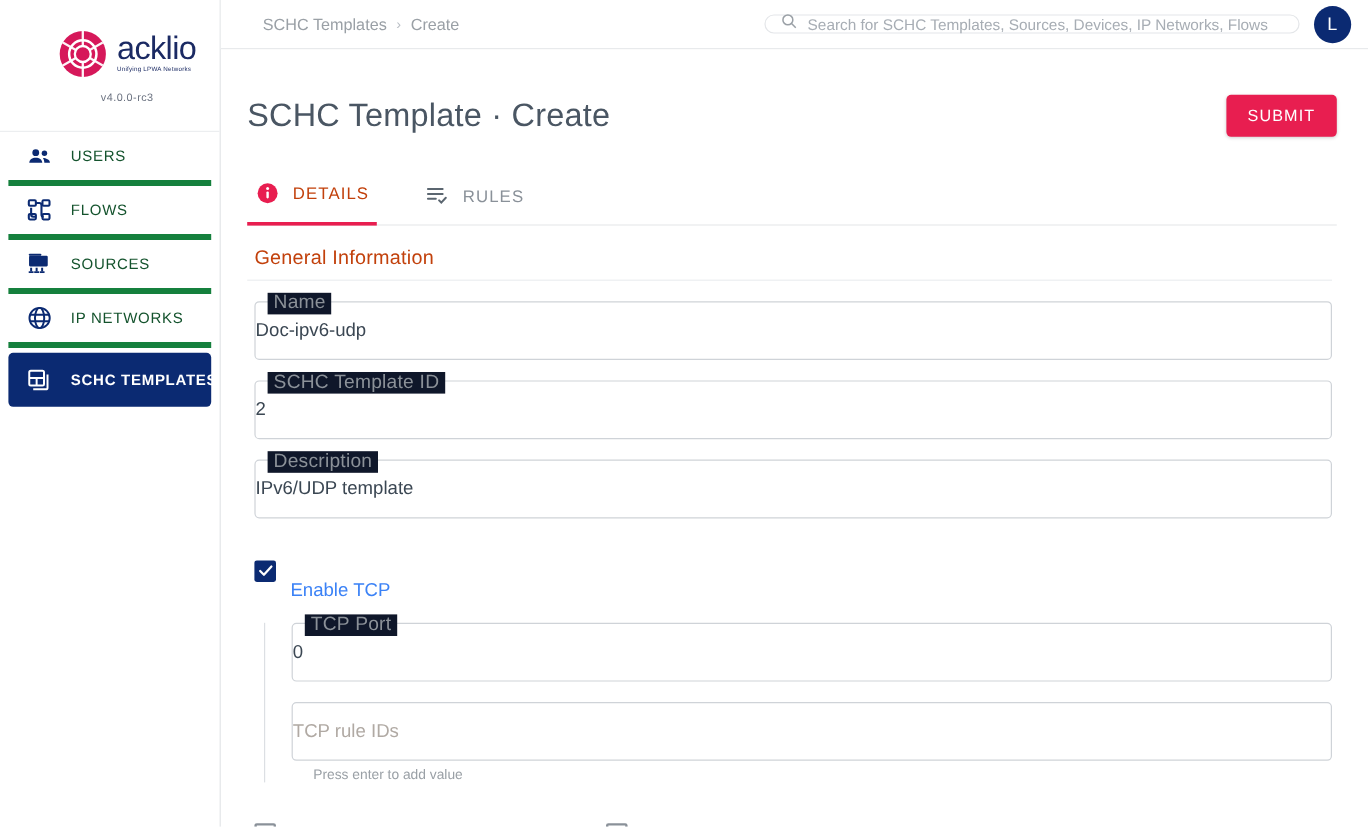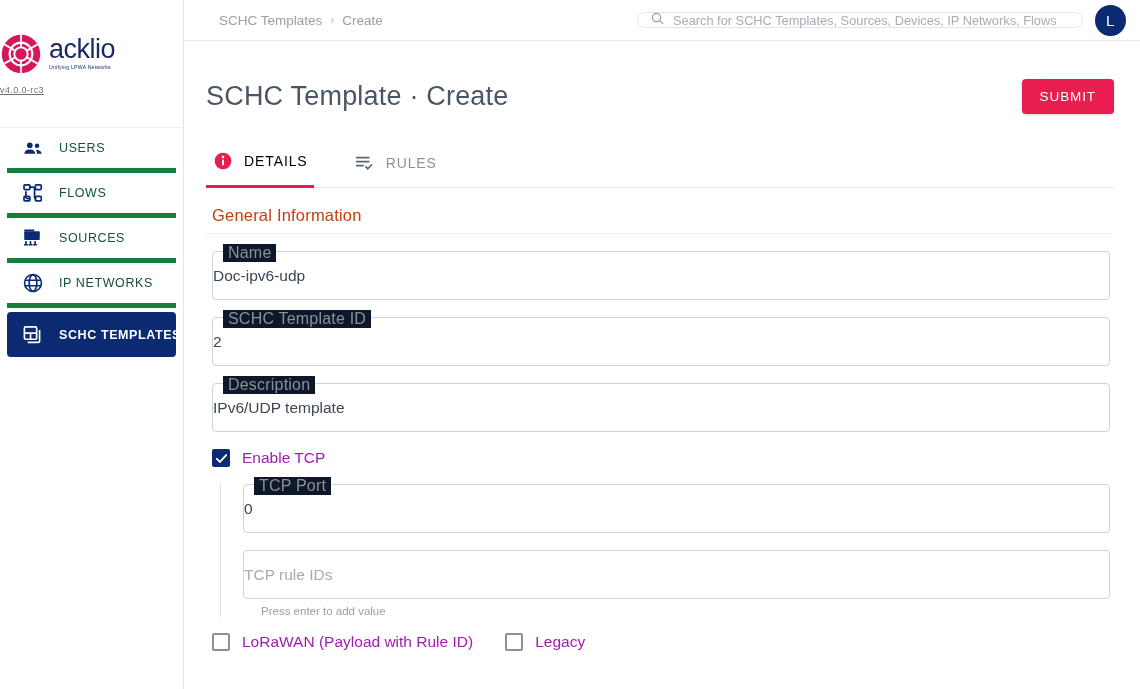--- a/index.html
+++ b/index.html
@@ -15,38 +15,39 @@
 
   
   .sidebar {
     width: 184px; height: 689px;
     background: #ffffff;
     border-right: 1px solid #e3e5e8;
     flex: 0 0 184px;
     display: flex; flex-direction: column;
   }
   .brand {
-    height: 128px;
+    height: 110px;
     display: flex; flex-direction: column;
-    align-items: flex-start; justify-content: center;
+    align-items: center; justify-content: center;
     border-bottom: 1px solid #eceef0;
+    padding-left: 29px;
   }
   .brand-row { display: flex; align-items: center; gap: 7px; }
   .logo-mark { width: 42px; height: 42px; flex: 0 0 42px; }
   .brand-text { display: flex; flex-direction: column; line-height: 1; }
   .brand-name {
     font-size: 27px; color: #1b2a63; letter-spacing: -0.5px;
     font-weight: 400;
   }
   .brand-tag {
     font-size: 5.2px; color: #1b2a63; letter-spacing: 0.2px;
     margin-top: 2px; text-align: left;
   }
   .brand-version {
-    margin-top: 10px; font-size: 9px; color: #6b7280; letter-spacing: 0.4px; text-decoration: underline;
+    margin-top: 10px; font-size: 9px; color: #6b7280; letter-spacing: 0.4px;
   }
   .nav { padding: 0; }
   .nav-item {
     display: flex; align-items: center; gap: 14px;
     height: 45px; padding: 0 14px;
     margin: 0 7px;
     color: #14532d;
     border-bottom: 5px solid #15803d;
     cursor: pointer;
   }
@@ -103,21 +104,21 @@
     box-shadow: 0 1px 3px rgba(0,0,0,0.18);
   }
 
   .tabs { display: flex; gap: 34px; margin-top: 20px; position: relative; }
   .tab {
     display: flex; align-items: center; gap: 10px;
     padding: 0 6px 13px 6px;
     font-size: 14px; letter-spacing: 0.9px;
     color: #8a9199; cursor: pointer;
   }
-  .tab.active { color: #000000; border-bottom: 3px solid #e81e50; justify-content: space-between; }
+  .tab.active { color: #c2410c; border-bottom: 3px solid #e81e50; justify-content: space-between; }
   .tab-ico { width: 22px; height: 22px; display: flex; align-items: center; justify-content: center; }
   .tabs-rule { height: 1px; background: #e8eaec; margin-top: -1px; }
 
   .section-title {
     font-size: 16.5px; color: #c2410c; font-weight: 400;
     letter-spacing: 0.2px;
     padding: 18px 0 8px 6px;
     border-bottom: 1px solid #eceef0;
     margin-right: 4px;
   }
@@ -134,21 +135,21 @@
   .field .box .val { font-size: 15.5px; color: #3b4753; }
   .field .box .val.placeholder { color: #b0a9a3; }
   .field .lbl {
     position: absolute; top: -7px; left: 11px;
     background: #0f172a; padding: 0 5px;
     font-size: 16px; color: #8b9198; letter-spacing: 0.2px;
   }
   .helper { font-size: 11.5px; color: #9aa0a6; margin: 6px 0 0 18px; }
 
   .checkrow { display: flex; align-items: center; gap: 12px; margin: 17px 0 0 6px; }
-  .checkrow .cb-label { font-size: 15.5px; color: #a21caf; }
+  .checkrow .cb-label { font-size: 15.5px; color: #3b82f6; margin-top: 35px; }
   .cbox {
     width: 18px; height: 18px; border-radius: 2px;
     display: inline-flex; align-items: center; justify-content: center;
     flex: 0 0 18px; cursor: pointer;
   }
   .cbox.on { background: #0b2a72; }
   .cbox.off { border: 2px solid #8a9199; background: #fff; }
 
   .nested {
     margin-left: 14px; padding-left: 22px;

